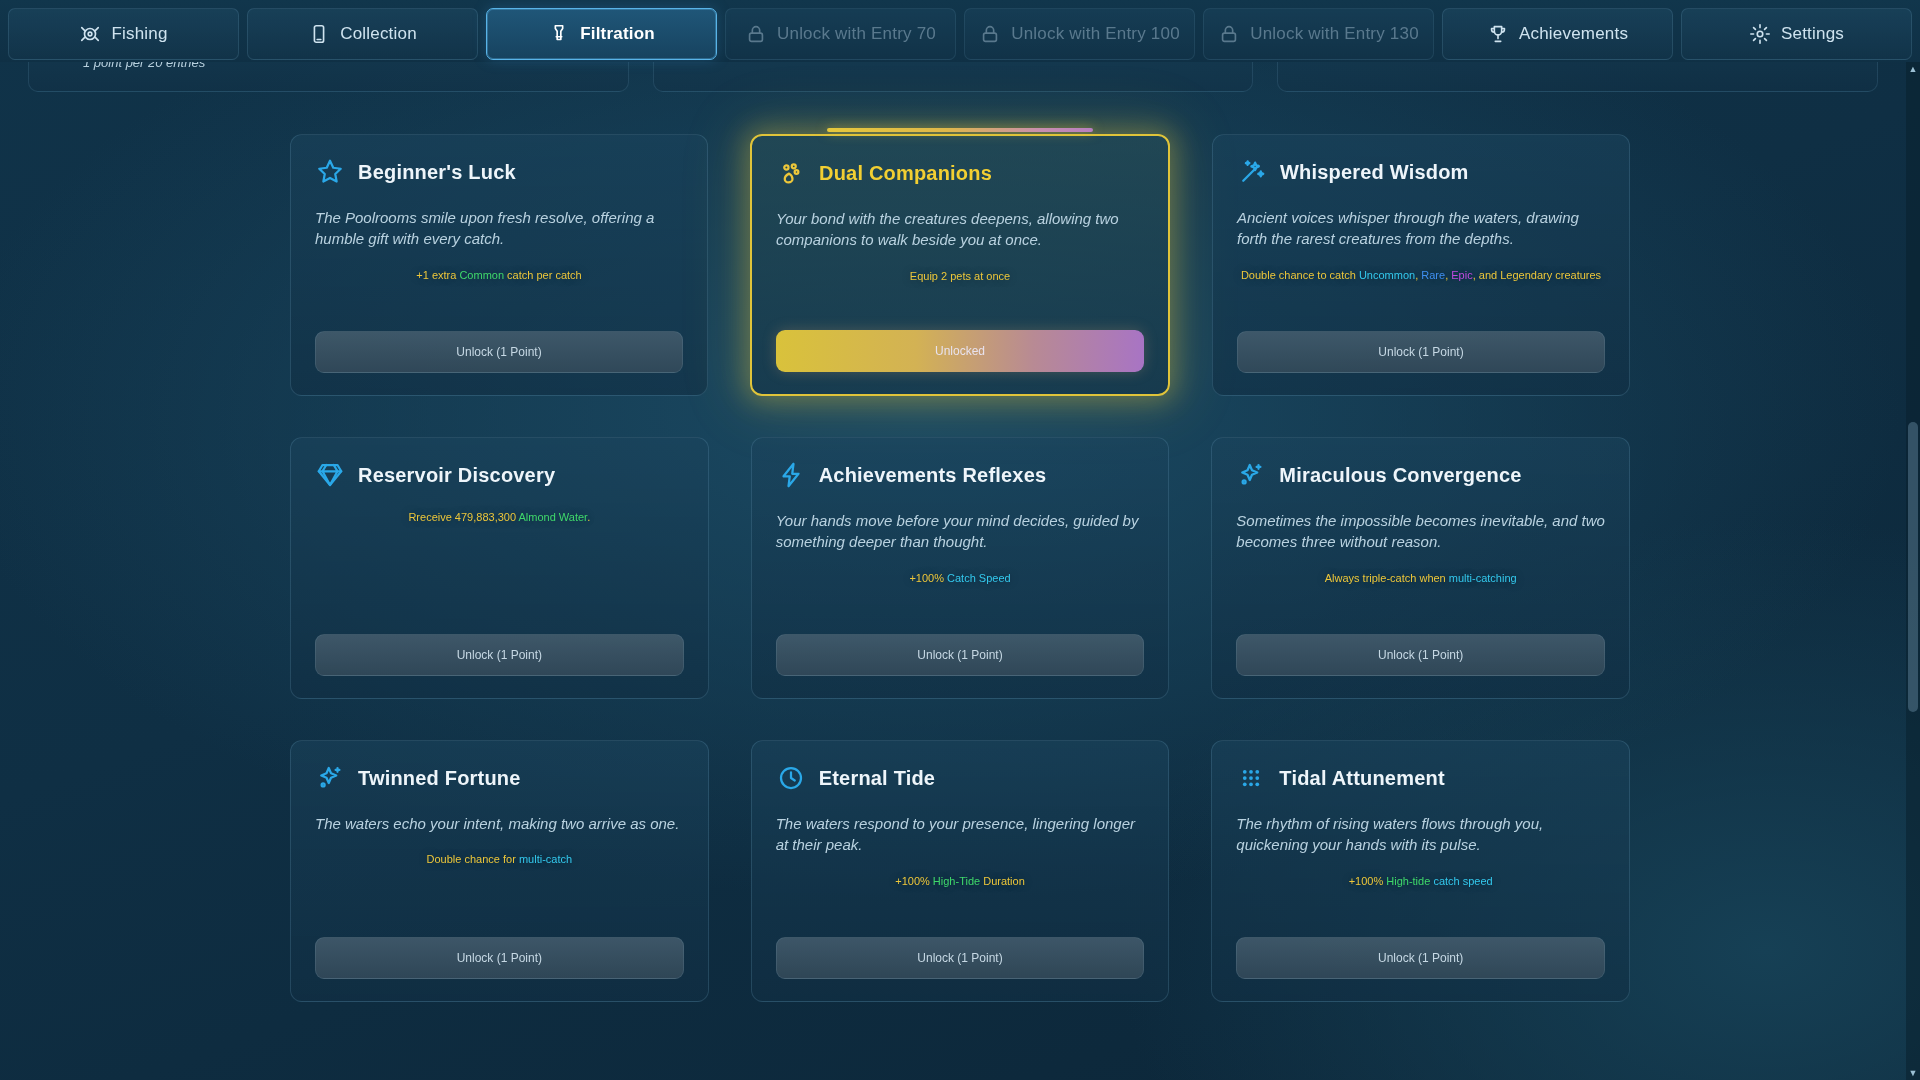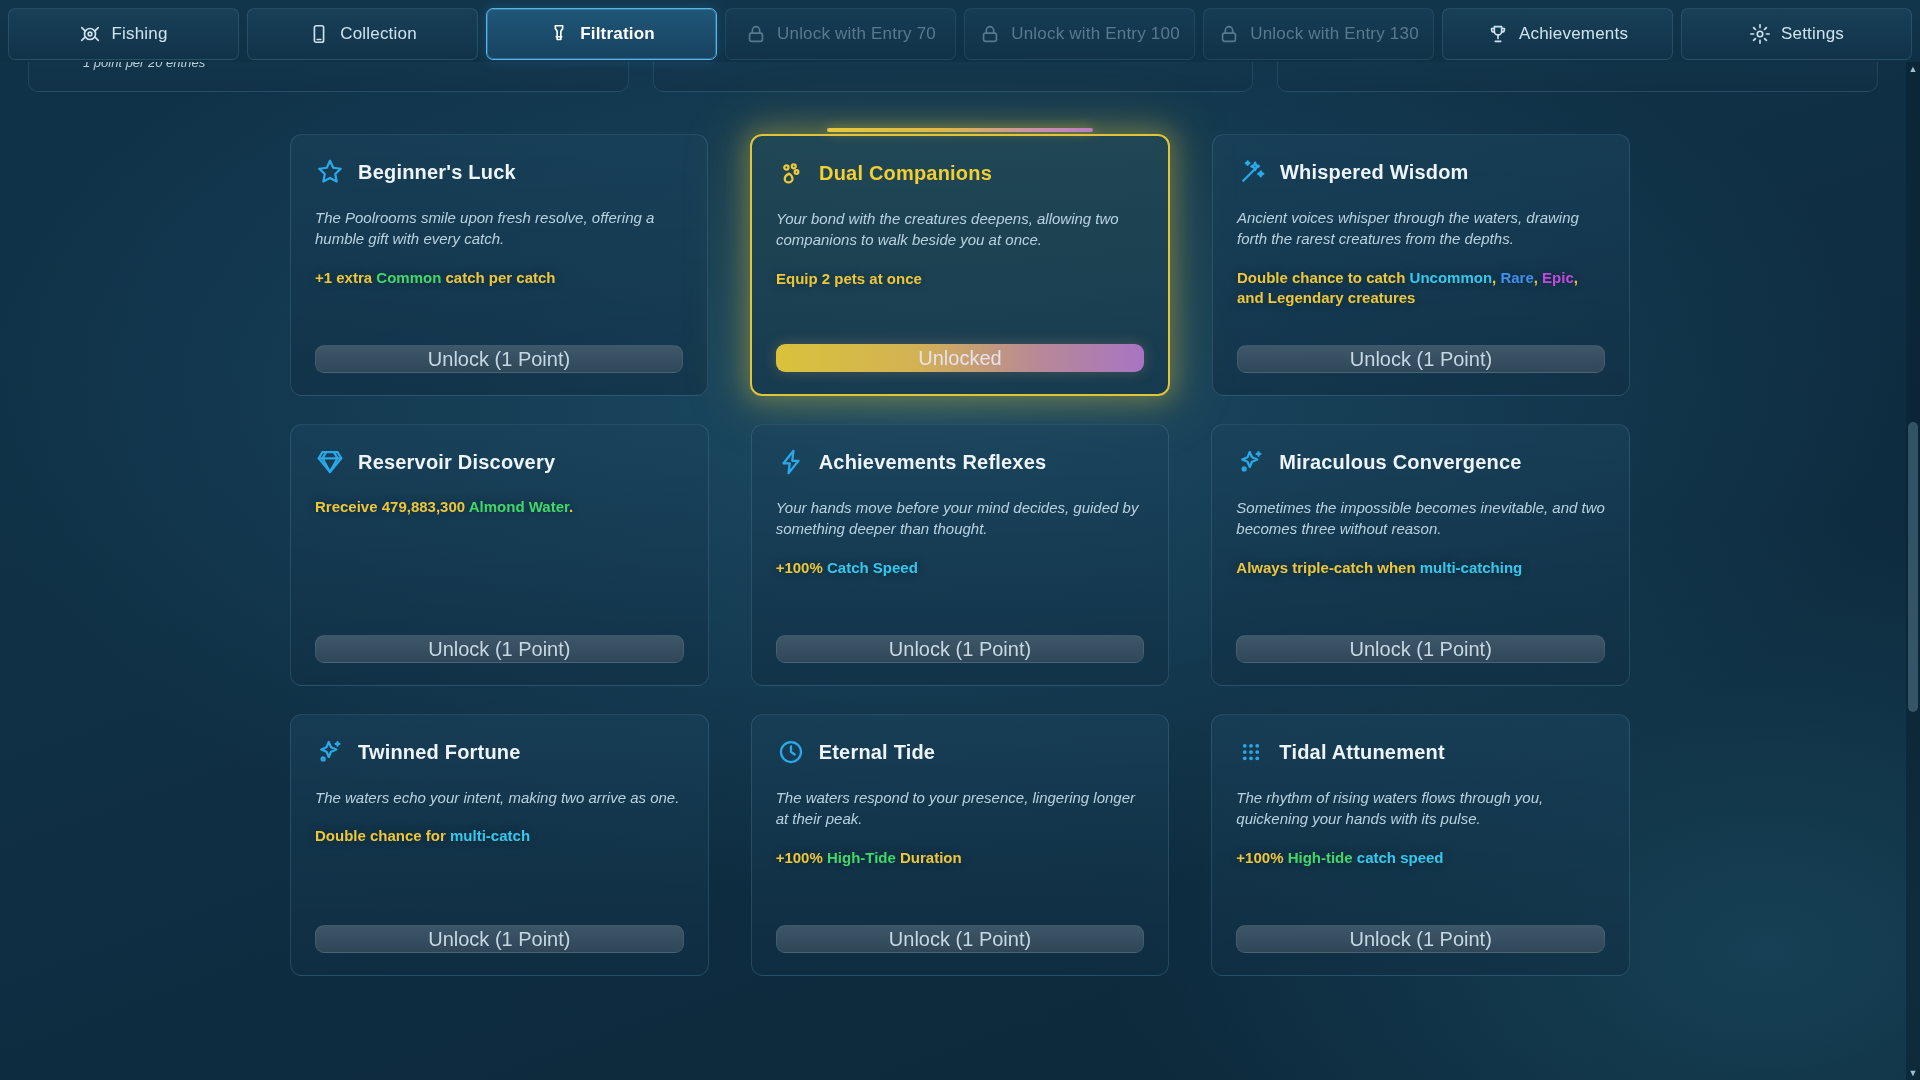--- a/index.html
+++ b/index.html
@@ -72,21 +72,21 @@
     font-style:italic; font-size:13px; color:#b7cfdd;
   }
 
   
   #grid {
     position:absolute; top:72px; left:0; right:0; bottom:0;
     padding:0 290px;
   }
   .row {
     display:flex; gap:42px;
-    margin-bottom:28px;
+    margin-bottom:41px;
   }
   .card {
     flex:1 1 0;
     min-height:262px;
     border:1px solid rgba(120,175,205,0.20);
     border-radius:12px;
     background:linear-gradient(180deg, rgba(27,68,93,0.55) 0%, rgba(17,47,68,0.62) 100%);
     padding:22px 24px 22px 24px;
     display:flex; flex-direction:column;
     position:relative;
@@ -106,36 +106,36 @@
   .cardhead { display:flex; align-items:center; gap:13px; margin-bottom:20px; }
   .cardhead .ttl { font-size:20px; font-weight:bold; color:#eef5fa; letter-spacing:.2px; }
   .card.highlight .cardhead .ttl { color:#f2cf32; }
   .icon { width:30px; height:30px; flex:0 0 auto; display:block; }
   .desc {
     font-style:italic; font-size:15px; line-height:1.42;
     color:#b9d2e0;
     margin-bottom:18px;
   }
   .effect {
-    font-size:15px; font-weight:bold;
+    text-align:center; font-size:11px; font-weight:normal;
     line-height:1.35;
     color:#edc73a;
     text-shadow:0 0 8px rgba(0,0,0,.35);
     margin-bottom:8px;
   }
   .effect .c-green { color:#3fd96b; }
   .effect .c-cyan  { color:#33c9ee; }
   .effect .c-blue  { color:#3f8ff0; }
   .effect .c-purple{ color:#c04ae0; }
   .effect .c-gold  { color:#edc73a; }
   .spacer { flex:1 1 auto; min-height:6px; }
   .btn {
-    height:28px; border-radius:9px;
+    height:42px; border-radius:9px;
     display:flex; align-items:center; justify-content:center;
-    font-size:20px; cursor:pointer; user-select:none;
+    font-size:12px; cursor:pointer; user-select:none;
     border:1px solid rgba(150,190,215,0.14);
     background:linear-gradient(180deg, rgba(74,97,113,0.78) 0%, rgba(56,77,92,0.78) 100%);
     color:#c6d8e4;
   }
   .btn.unlocked {
     border:none;
     background:linear-gradient(90deg,#d9c23b 0%, #d3b254 38%, #b88a94 70%, #a874c4 100%);
     color:#e8e2ee;
     box-shadow:0 0 14px rgba(190,150,110,.3);
   }

